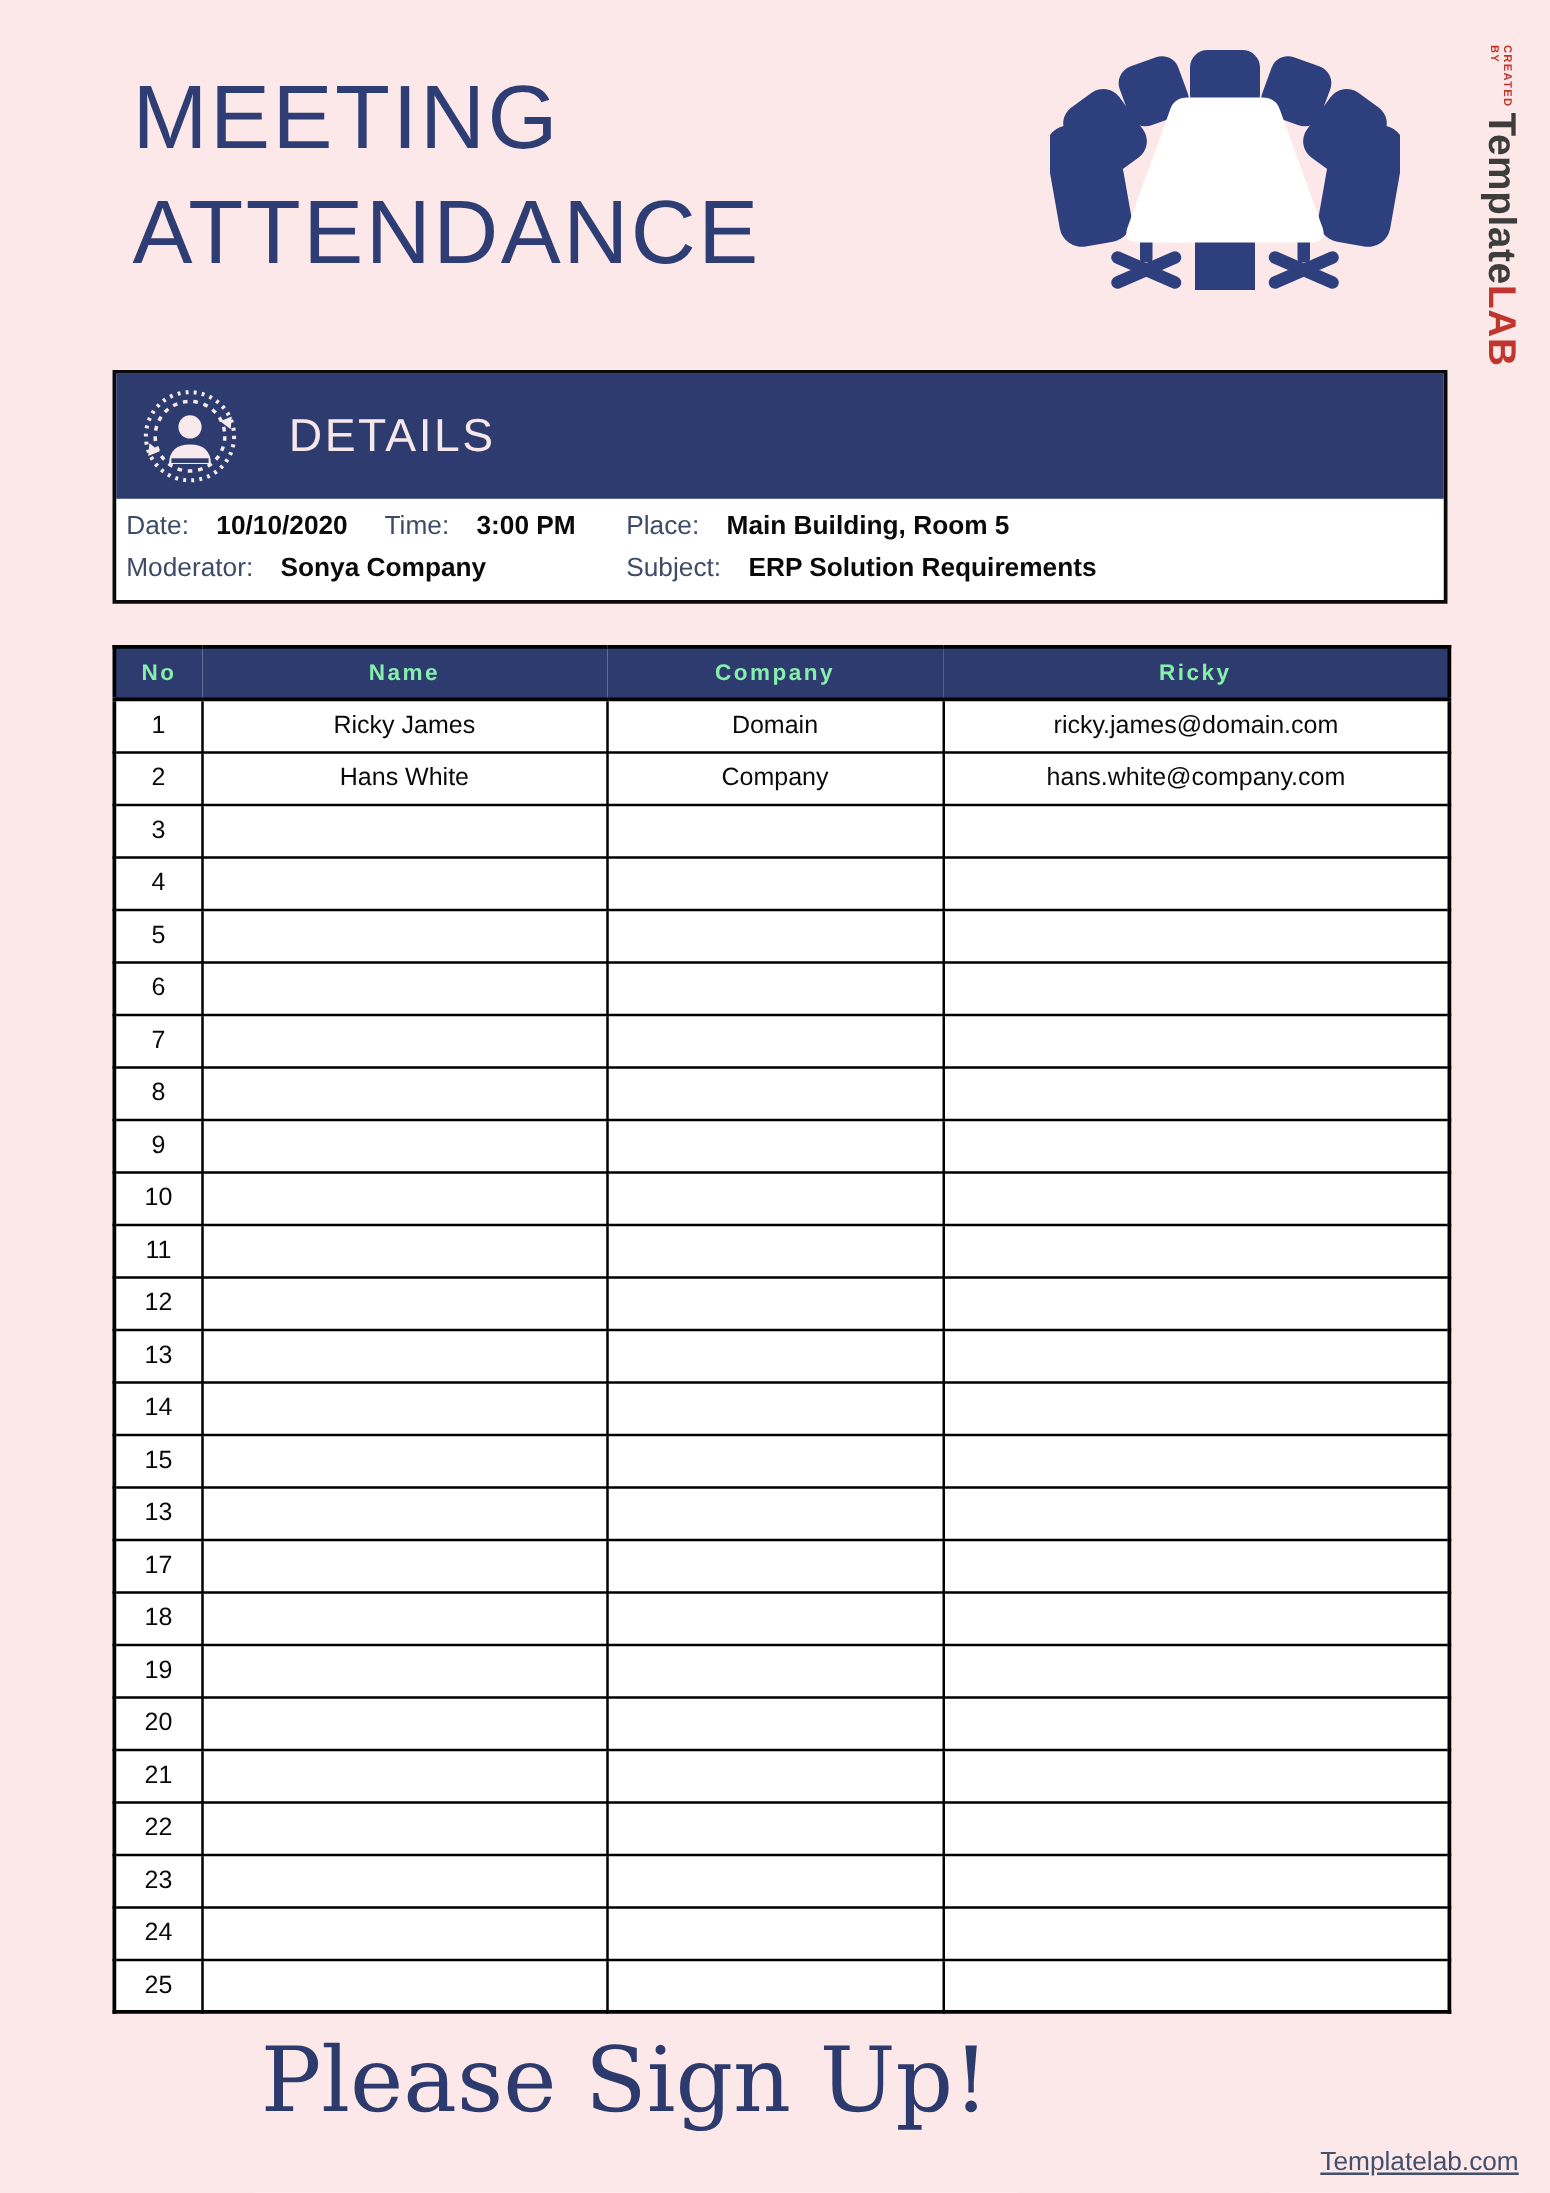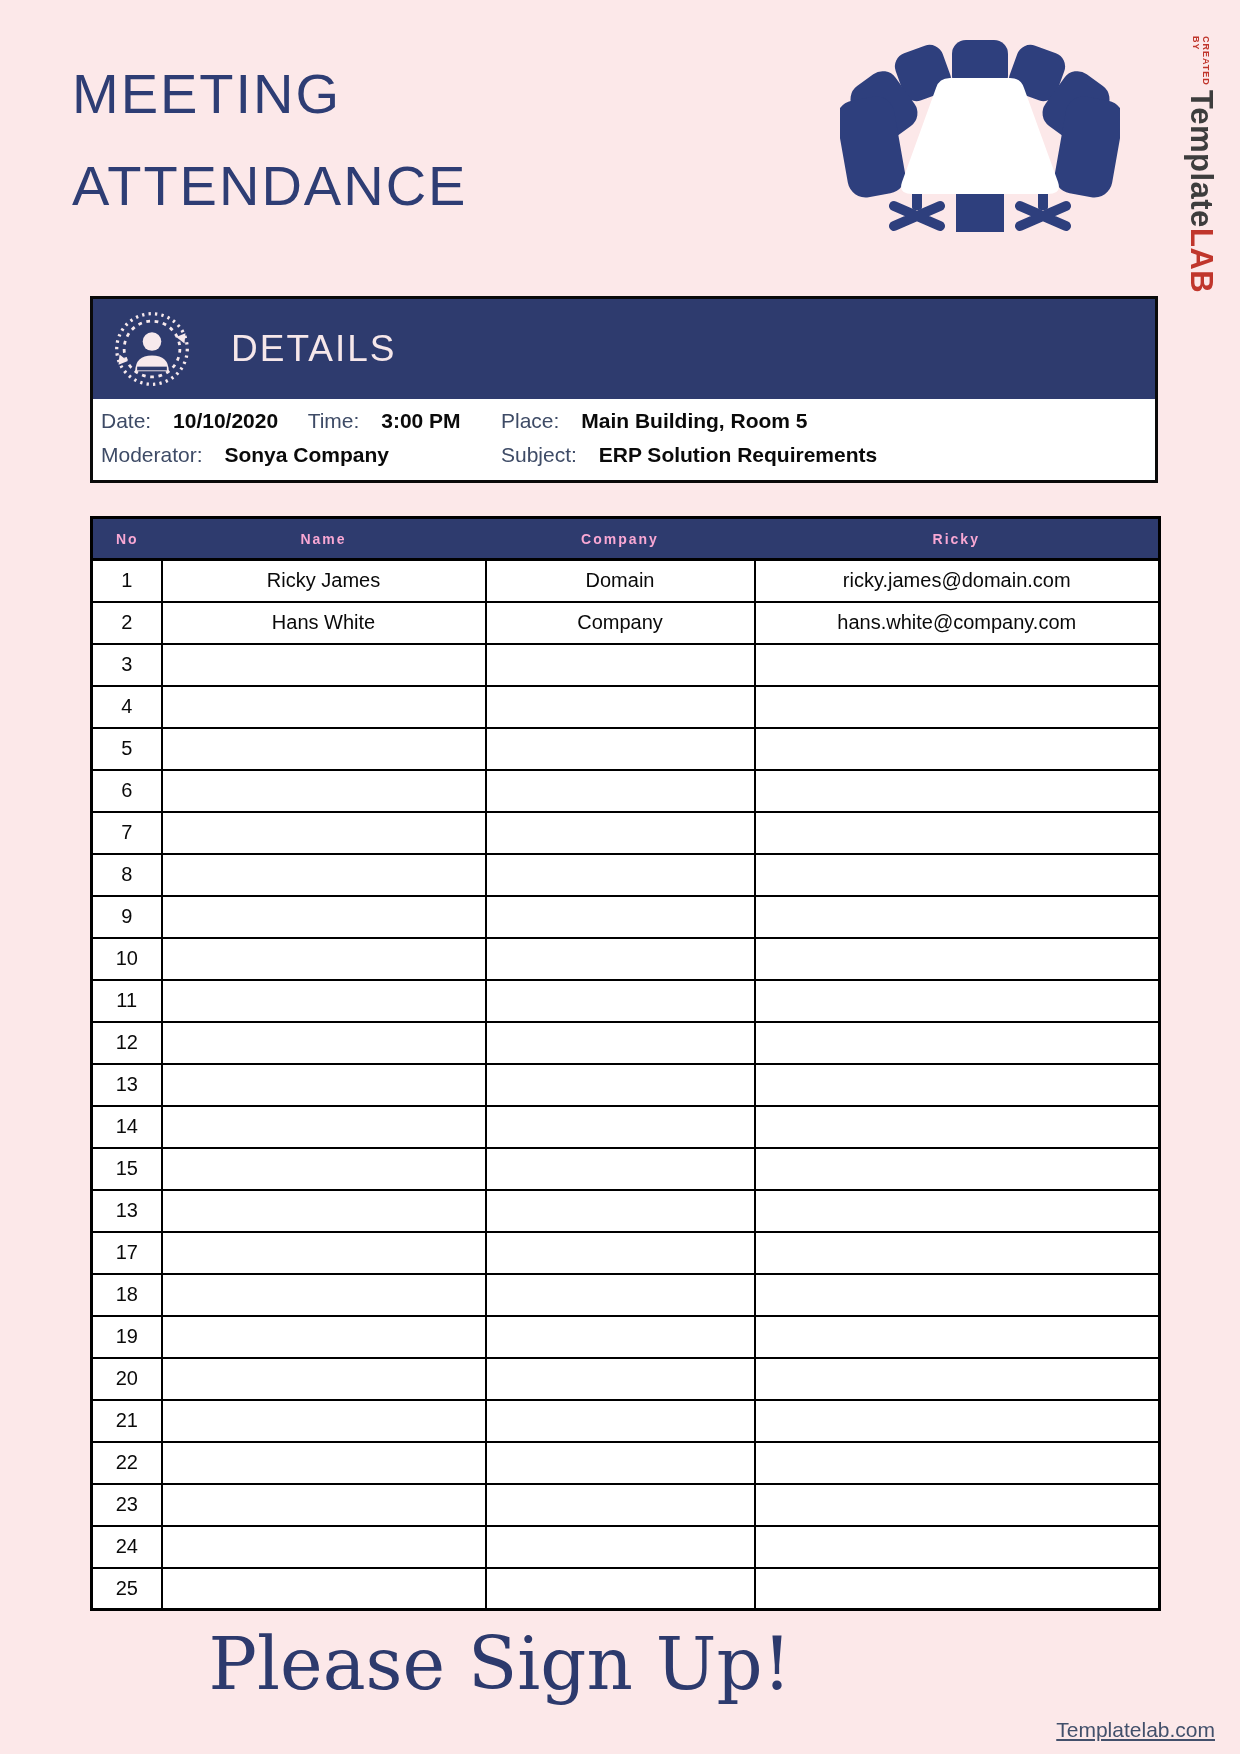--- a/index.html
+++ b/index.html
@@ -1,21 +1,21 @@
 <!DOCTYPE html>
 <html><head>
 <meta charset="utf-8">
 <style>
   * { margin:0; padding:0; box-sizing:border-box; }
   html,body { background:#fce8e9; }
   body { font-family:"Liberation Sans", sans-serif; }
   .page { position:relative; width:1240px; height:1754px; background:#fce8e9; overflow:hidden; }
 
   
-  .title { position:absolute; left:72px; top:48px; color:#2e3d74; font-size:56px;
+  .title { position:absolute; left:106px; top:48px; color:#2e3d74; font-size:72px;
            line-height:92px; letter-spacing:2px; font-weight:400; }
 
   
   .conf-icon { position:absolute; left:840px; top:36px; width:280px; height:196px; }
 
   
   .brand { position:absolute; left:1183px; top:36px; height:215px;
            writing-mode:vertical-rl; text-orientation:mixed; display:flex; align-items:center; }
   .brand .created { color:#c0362c; font-size:9px; font-weight:bold; letter-spacing:1px; margin-bottom:4px; }
   .brand .tpl { color:#3d3d3d; font-size:31px; font-weight:600; letter-spacing:0.5px; }
@@ -31,21 +31,21 @@
   .d-row { position:relative; height:34px; line-height:34px; font-size:21px; white-space:nowrap; }
   .d-row .lbl { color:#3e4b66; margin-right:16px; }
   .d-row .val { color:#0a0a0a; font-weight:bold; margin-right:24px; }
   .d-row .grp.right { position:absolute; left:400px; top:0;text-align:right; }
 
   
   table.attendance { position:absolute; left:90px; top:516px; width:1068px;
                      border-collapse:collapse; border:3px solid #000; table-layout:fixed;
                      background:#ffffff; }
   col.c-no { width:70px; } col.c-name { width:324px; } col.c-company { width:269px; } col.c-email { width:405px; }
-  table.attendance th { background:#2e3b6e; color:#f9a8d4; font-size:14px; font-weight:bold;
+  table.attendance th { background:#2e3b6e; color:#86efac; font-size:18px; font-weight:bold;
                         letter-spacing:2px; height:42px; border:none; border-bottom:3px solid #000; }
   table.attendance td { height:42px; border:2px solid #000; text-align:center;
                         font-size:20px; color:#0a0a0a; background:#fff; }
 
   
   .signup { position:absolute; left:0; top:1622px; width:1000px; text-align:center;
             font-family:"DejaVu Serif", serif; font-size:72px; color:#2d3a6d; }
   .site { position:absolute; right:25px; top:1718px; font-size:21px; color:#42506b;
           text-decoration:underline; cursor:pointer; }
 </style>

